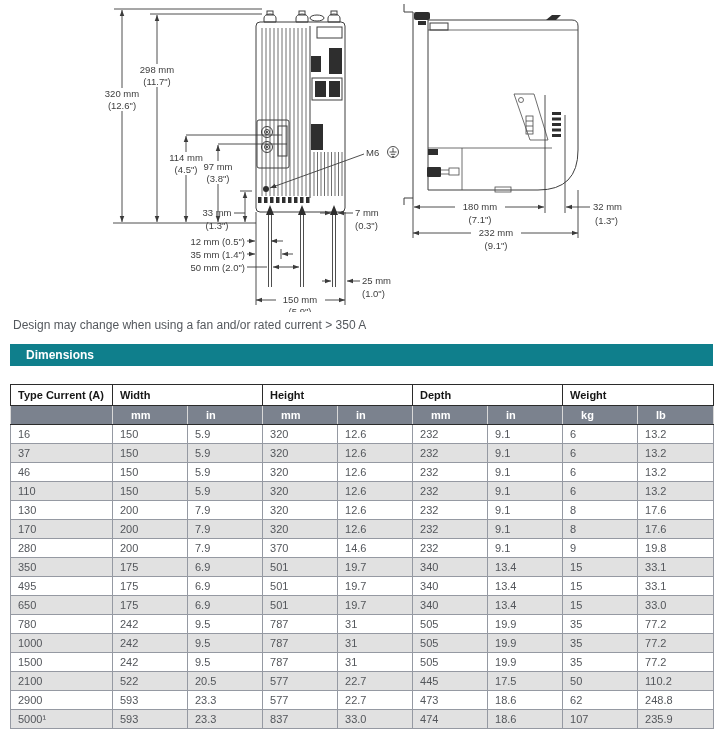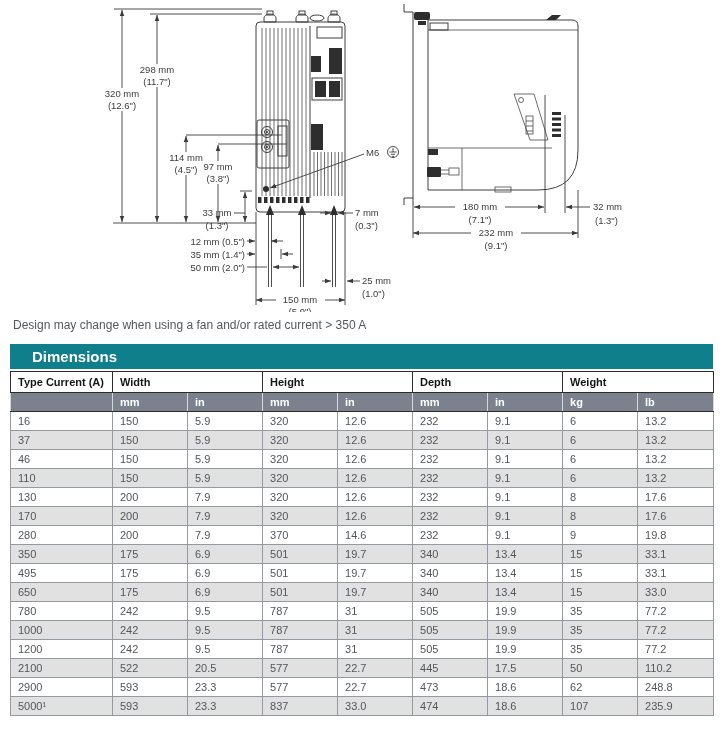--- a/index.html
+++ b/index.html
@@ -6,25 +6,25 @@
   body { width:723px; height:751px; font-family:"Liberation Sans", sans-serif; }
   svg.diagram { display:block; }
   svg .ln { stroke:#3f3f3f; stroke-width:1; fill:none; }
   svg .thin { stroke:#4a4a4a; stroke-width:0.8; fill:none; }
   svg .dk { fill:#2e2e2e; stroke:none; }
   svg .dim { stroke:#3b3b3b; stroke-width:0.9; fill:none; }
   svg text { font-family:"Liberation Sans", sans-serif; font-size:9.5px; fill:#3d3d3d; }
   svg .mask { fill:#ffffff; stroke:none; }
   .note { font-size:12px; color:#54585d; margin:6px 0 12px 13px; }
   .table-area { margin:0 10px; }
-  .title-bar { background:#0f7f8c; color:#fff; font-weight:bold; font-size:15px; padding:4px 22px; margin-bottom:2px; }
+  .title-bar { background:#0f7f8c; color:#fff; font-weight:bold; font-size:12px; padding:4px 16px; margin-bottom:18px; }
   table { width:703px; border-collapse:collapse; table-layout:fixed; font-size:11px; }
   th, td { text-align:left; overflow:hidden; white-space:nowrap; }
   tr.group-row th { color:#161616; background:#fff; border:1.5px solid #2b2b2b; padding:4px 7px; font-size:11px; }
-  tr.unit-row th { background:#7b828e; color:#fff; border:1px solid #d8d8d8; border-top:1.5px solid #2b2b2b; border-bottom:1.5px solid #2b2b2b; padding:3px 7px; font-size:11px; }
+  tr.unit-row th { background:#7b828e; color:#fff; border:1px solid #d8d8d8; border-top:1.5px solid #2b2b2b; border-bottom:1.5px solid #2b2b2b; padding:3px 18px; font-size:11px; }
   tbody td { border:1px solid #9599a2; color:#53565b; padding:3px 7px; background:#fff; }
   tbody tr:nth-child(even) td { background:#e1e1e1; }
 </style>
 </head>
 <body>
 
 <svg class="diagram" width="723" height="312" viewBox="0 0 723 312">
   <defs>
     <marker id="ah" viewBox="0 0 10 10" refX="10" refY="5" markerWidth="7" markerHeight="7" orient="auto-start-reverse">
       <path d="M0,1.2 L10,5 L0,8.8 Z" fill="#3b3b3b"></path>
@@ -377,21 +377,21 @@
           <td>242</td>
           <td>9.5</td>
           <td>787</td>
           <td>31</td>
           <td>505</td>
           <td>19.9</td>
           <td>35</td>
           <td>77.2</td>
         </tr>
         <tr>
-          <td>1200</td>
+          <td>1500</td>
           <td>242</td>
           <td>9.5</td>
           <td>787</td>
           <td>31</td>
           <td>505</td>
           <td>19.9</td>
           <td>35</td>
           <td>77.2</td>
         </tr>
         <tr>

